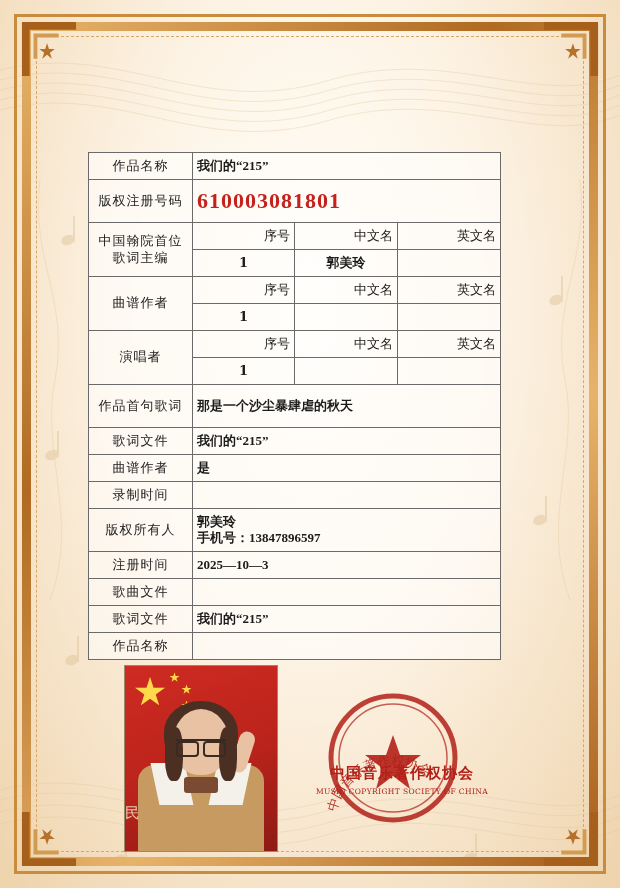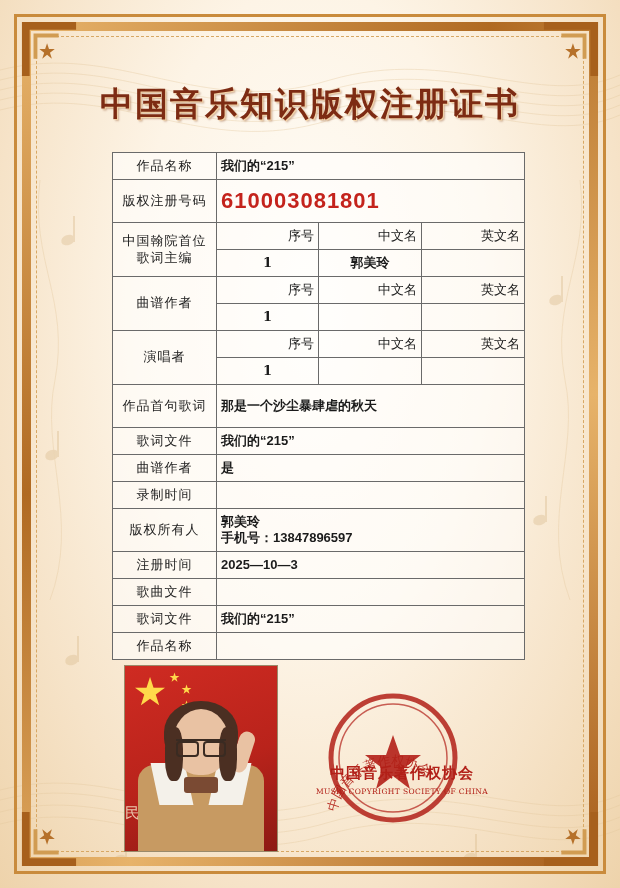--- a/index.html
+++ b/index.html
@@ -85,21 +85,21 @@
     font-size: 33px;
     letter-spacing: 2px;
     color: #7d2b13;
     text-shadow: 1px 1px 0 #f3d2a6, 2px 2px 2px rgba(120,50,10,0.35);
     white-space: nowrap;
   }
 
   
   .table-wrap {
     position: absolute;
-    left: 112px;
+    left: 88px;
     top: 152px;
     width: 412px;
   }
   table.cert {
     border-collapse: collapse;
     width: 100%;
     table-layout: fixed;
     background: rgba(255,255,255,0.55);
   }
   table.cert td {
@@ -115,21 +115,21 @@
     width: 104px;
     text-align: center;
     font-family: "DejaVu Serif", "Liberation Serif", serif;
     font-size: 13.5px;
     letter-spacing: 1px;
     color: #111;
   }
   td.value {
     padding-left: 10px;
     font-weight: bold;
-    font-family: Liberation Sans, sans-serif;
+    font-family: Liberation Serif, serif;
     font-size: 14px;
     border-radius: 7px;
   }
   td.value.red {
     color: #c4231c;
     font-size: 22px;
     letter-spacing: 1px;
   }
   td.sub {
     text-align: right;
@@ -372,21 +372,20 @@
     <path d="M2,2 L58,2 L58,10 L10,10 L10,58 L2,58 Z" fill="#a7601c"></path>
     <path d="M14,14 L40,14 L40,18 L18,18 L18,40 L14,40 Z" fill="#d19c52"></path>
     <polygon points="28,24 30,30 36,30 31,34 33,40 28,36 23,40 25,34 20,30 26,30" fill="#b6712a"></polygon>
   </svg>
   <svg class="corner br" viewBox="0 0 60 60">
     <path d="M2,2 L58,2 L58,10 L10,10 L10,58 L2,58 Z" fill="#a7601c"></path>
     <path d="M14,14 L40,14 L40,18 L18,18 L18,40 L14,40 Z" fill="#d19c52"></path>
     <polygon points="28,24 30,30 36,30 31,34 33,40 28,36 23,40 25,34 20,30 26,30" fill="#b6712a"></polygon>
   </svg>
 
-  <div class="title">中国音乐知识版权注册证书</div>
 
   <div class="table-wrap">
     <table class="cert">
       <colgroup>
         <col style="width:104px">
         <col style="width:102px">
         <col style="width:103px">
         <col style="width:103px">
       </colgroup>
       <tbody>

